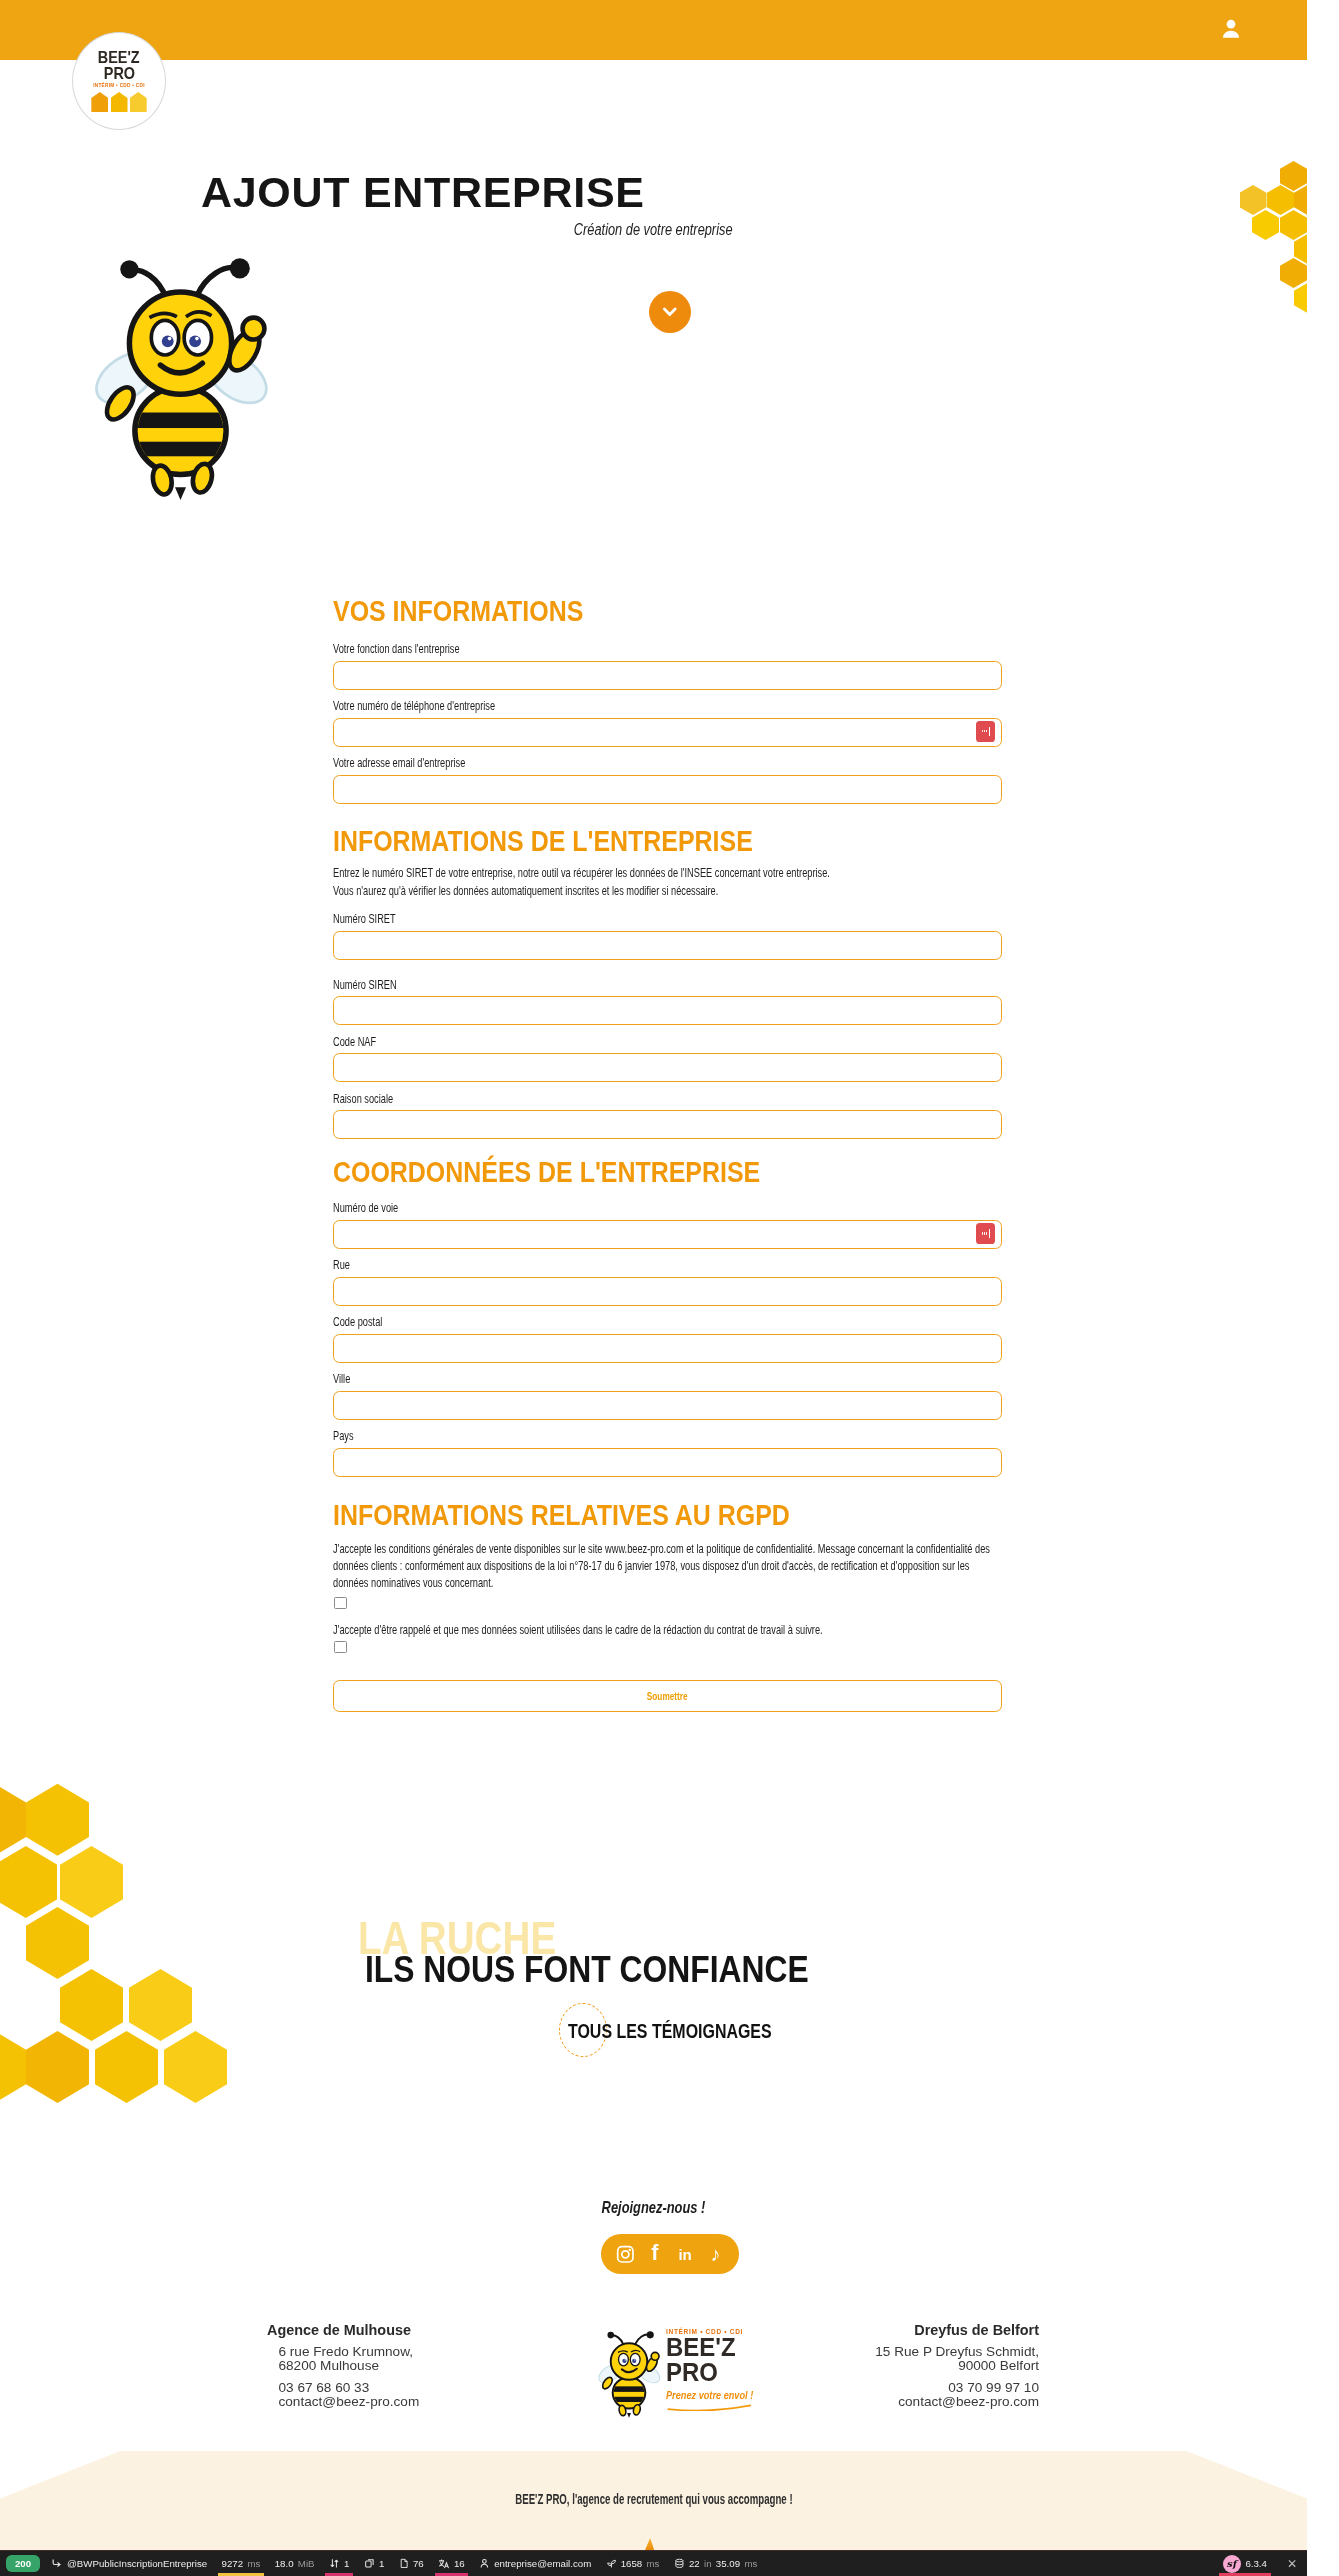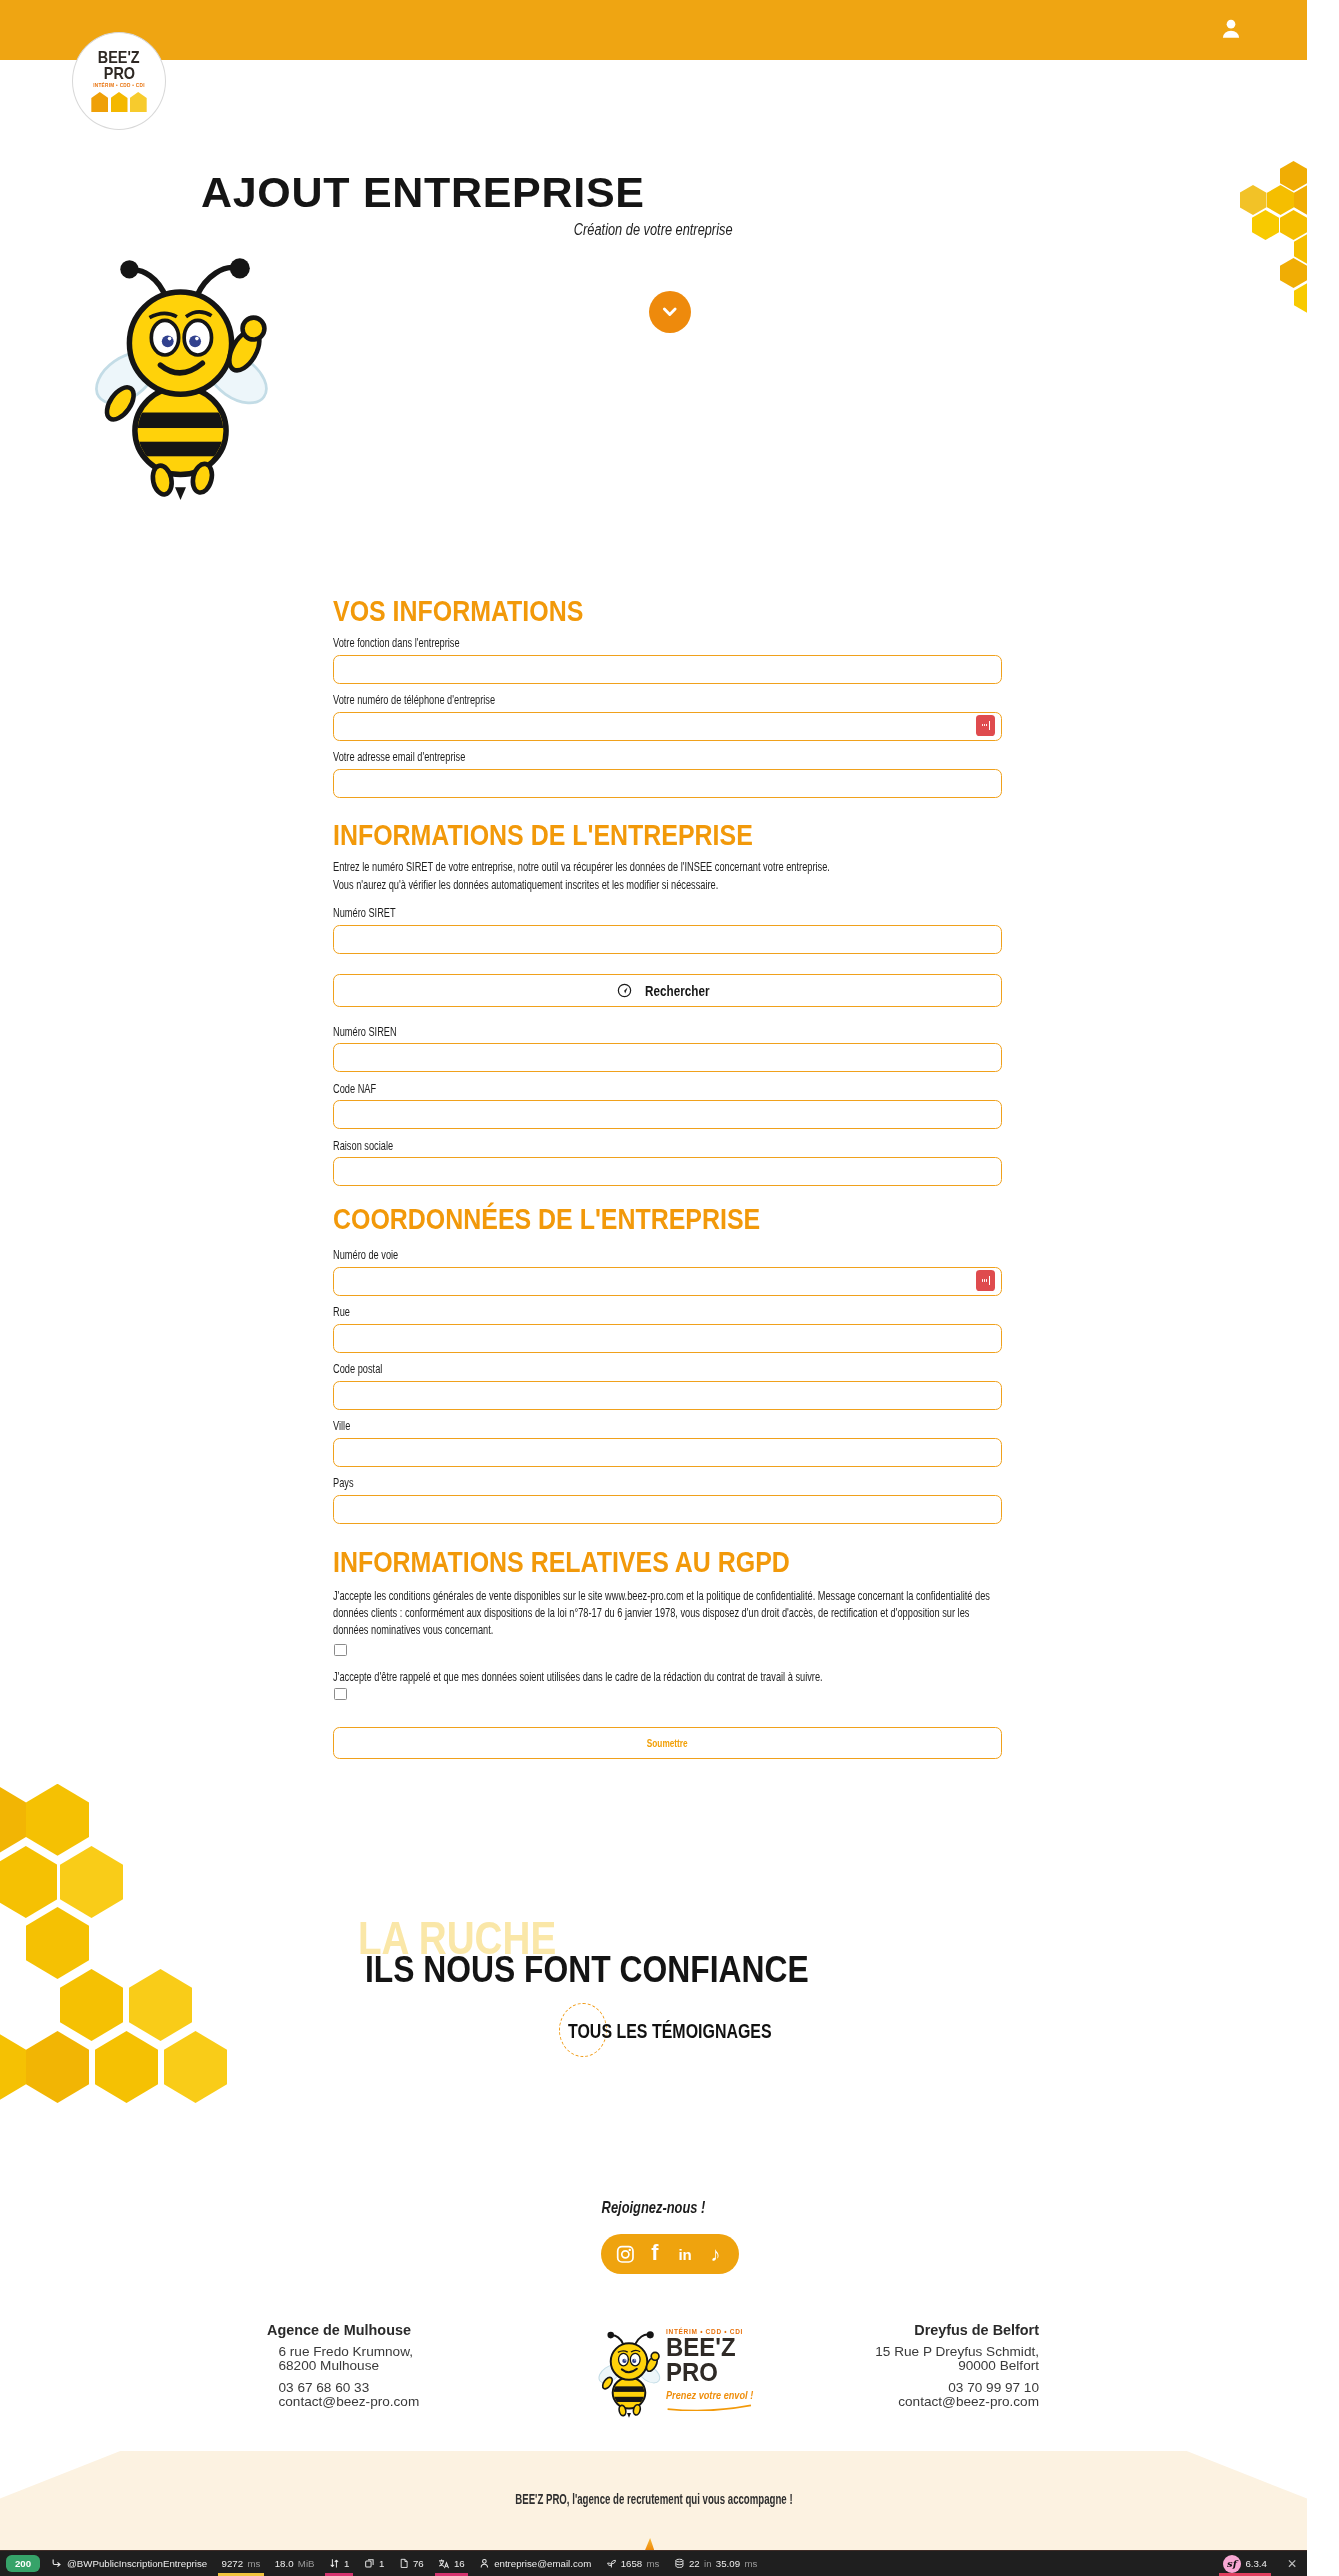--- a/index.html
+++ b/index.html
@@ -210,21 +210,21 @@
     <div class="hexb" style="left:-37px;top:258px;background:#F5C103"></div>
     <div class="hexb" style="left:26px;top:258px;background:#F2B504"></div>
     <div class="hexb" style="left:95px;top:258px;background:#F5C103"></div>
     <div class="hexb" style="left:164px;top:258px;background:#F9CC18"></div>
   </div>
 
   <div class="form">
 
     <h2 class="sec-title">VOS INFORMATIONS</h2>
 
-    <div class="field-label" style="margin-top:10px">
+    <div class="field-label" style="margin-top:16px">
       <span class="cx">Votre fonction dans l'entreprise</span></div>
     <input class="tinput" type="text" style="">
 
     <div class="field-label" style="margin-top:9.3px">
       <span class="cx">Votre numéro de téléphone d'entreprise</span></div>
     <div class="input-wrap">
       <input class="tinput" type="text" style="">
       <button class="autofill">
           <i></i>
           <i></i>
@@ -240,27 +240,20 @@
     <h2 class="sec-title" style="margin-top:23px">INFORMATIONS DE L'ENTREPRISE</h2>
     <p class="desc">
       <span>Entrez le numéro SIRET de votre entreprise, notre outil va récupérer les données de l'INSEE concernant votre entreprise.</span>
       <span>Vous n'aurez qu'à vérifier les données automatiquement inscrites et les modifier si nécessaire.</span>
     </p>
 
     <div class="field-label" style="margin-top:11.5px">
       <span class="cx">Numéro SIRET</span></div>
     <input class="tinput" type="text" style="">
 
-    <button class="search-btn">
-      <svg viewBox="0 0 22 22" width="15" height="15">
-        <circle cx="11" cy="11" r="9" fill="none" stroke="#1b1b1b" stroke-width="1.8"></circle>
-        <path d="M7 14.5 L15.5 6.5 L12 15.5 L10.5 11.5 Z" fill="#1b1b1b"></path>
-      </svg>
-      <span class="lbl">Rechercher</span>
-    </button>
 
     <div class="field-label" style="margin-top:18px">
       <span class="cx">Numéro SIREN</span></div>
     <input class="tinput" type="text" style="">
 
     <div class="field-label" style="margin-top:9.3px">
       <span class="cx">Code NAF</span></div>
     <input class="tinput" type="text" style="">
 
     <div class="field-label" style="margin-top:9.3px">

